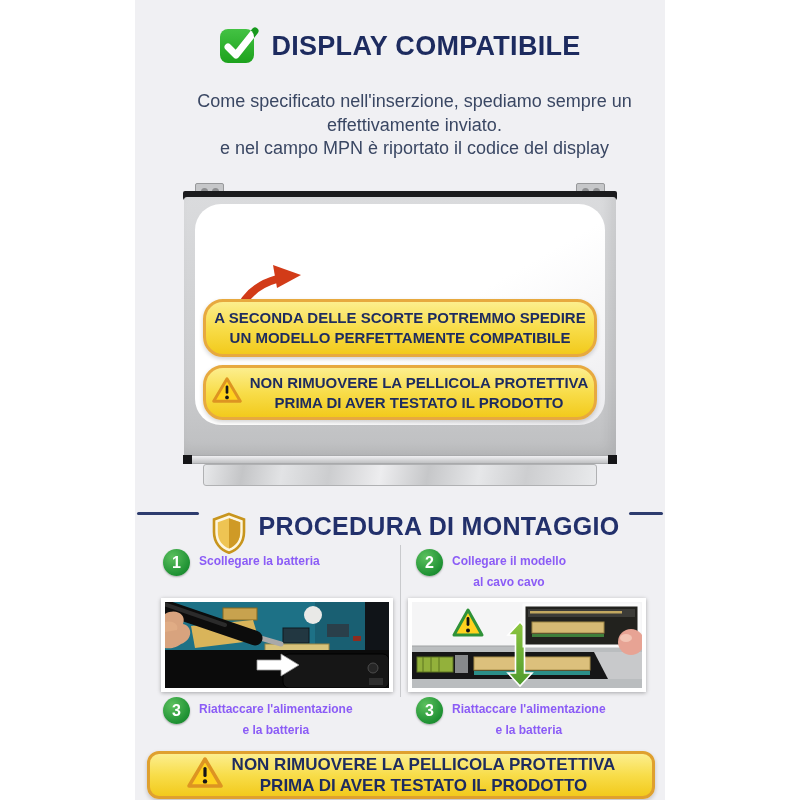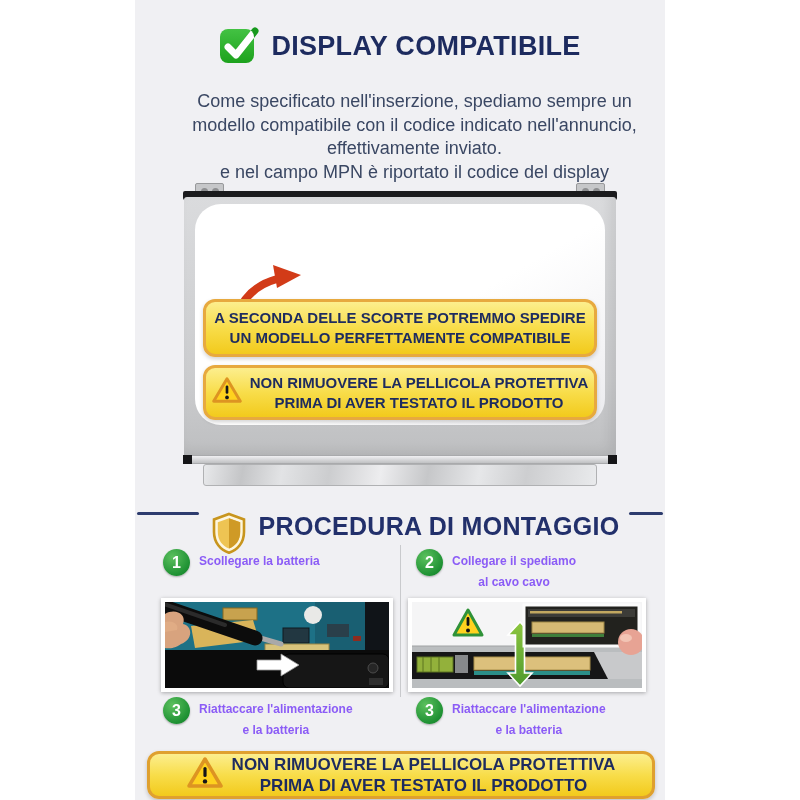--- a/index.html
+++ b/index.html
@@ -26,21 +26,21 @@
   .panel-screen{position:absolute;top:7px;left:11px;right:11px;height:221px;border-radius:26px;
                 background:linear-gradient(150deg,#ffffff 55%,#f4f4f6 82%,#ebebee 100%);}
   .panel-bar{position:absolute;top:272px;left:2px;right:2px;height:9px;border:1px solid #a9aaac;box-sizing:border-box;
              background:linear-gradient(180deg,#f0f0f2,#c0c1c3);}
   .panel-bar::before,.panel-bar::after{content:"";position:absolute;top:-1px;width:9px;height:9px;background:#151517;}
   .panel-bar::before{left:-3px;}.panel-bar::after{right:-3px;}
   .panel-foil{position:absolute;top:281px;left:20px;right:20px;height:20px;border:1px solid #b0b1b3;border-radius:3px;
               background:linear-gradient(100deg,#e8e9eb 0%,#c4c5c7 10%,#e2e3e5 20%,#cccdcf 32%,#ededef 45%,#c6c7c9 57%,#e6e7e9 70%,#cdced0 82%,#e9eaec 100%);}
   .red-arrow{position:absolute;left:46px;top:82px;}
 
-  .ylabel{position:absolute;left:20px;width:394px;border:3px solid #e7a93f;border-radius:12px;box-sizing:border-box;
+  .ylabel{position:absolute;left:20px;width:394px;border:3px solid #e7a93f;border-radius:20px;box-sizing:border-box;
           background:linear-gradient(180deg,#fcee8e 0%,#f8dd4a 50%,#f2ca1c 100%);
           box-shadow:0 2px 4px rgba(0,0,0,.18);
           display:flex;align-items:center;justify-content:center;text-align:center;
           color:#1d2b5f;font-weight:bold;font-size:15px;line-height:20px;}
   .ylabel .lines span{display:block;}
   .ylabel.l1{top:116px;height:58px;}
   .ylabel.l2{top:182px;height:55px;gap:8px;}
 
   
   .proc-head{position:absolute;top:512px;left:0;width:100%;display:flex;align-items:flex-start;justify-content:center;gap:10px;}
@@ -98,21 +98,20 @@
           <rect x="1" y="5" width="34" height="34" rx="8" fill="url(#gchk)"></rect>
           <path d="M9 23 L17 31 L36 7" fill="none" stroke="#16991c" stroke-width="7" stroke-linecap="round" stroke-linejoin="round"></path>
           <path d="M9 23 L17 31 L36 7" fill="none" stroke="#ffffff" stroke-width="7" stroke-linecap="round" stroke-linejoin="round" clip-path="url(#chkclip)"></path>
         </svg>
       </span>
       <span class="title">DISPLAY COMPATIBILE</span>
     </div>
 
     <p class="intro">
       <span>Come specificato nell'inserzione, spediamo sempre un</span>
-      <span>modello compatibile con il codice indicato nell'annuncio,</span>
       <span>effettivamente inviato.</span>
       <span>e nel campo MPN è riportato il codice del display</span>
     </p>
 
     <div class="panel">
       <div class="bracket left">
           <i></i>
           <i></i>
         </div>
       <div class="bracket right">
@@ -173,21 +172,21 @@
     <div class="step s1">
       <span class="badge">1</span>
       <div class="step-text">
         <span>Scollegare la batteria</span>
       </div>
     </div>
 
     <div class="step s2">
       <span class="badge">2</span>
       <div class="step-text">
-        <span>Collegare il spediamo</span>
+        <span>Collegare il modello</span>
         <span>al cavo cavo</span>
       </div>
     </div>
 
     <div class="shot leftimg">
       <svg viewBox="0 0 224 86" preserveAspectRatio="none">
         <rect width="224" height="86" fill="#0d0d0d"></rect>
         <rect width="224" height="48" fill="#1d7186"></rect>
         <rect x="150" width="74" height="48" fill="#195f72"></rect>
         <rect x="200" y="0" width="24" height="86" fill="#101418"></rect>

